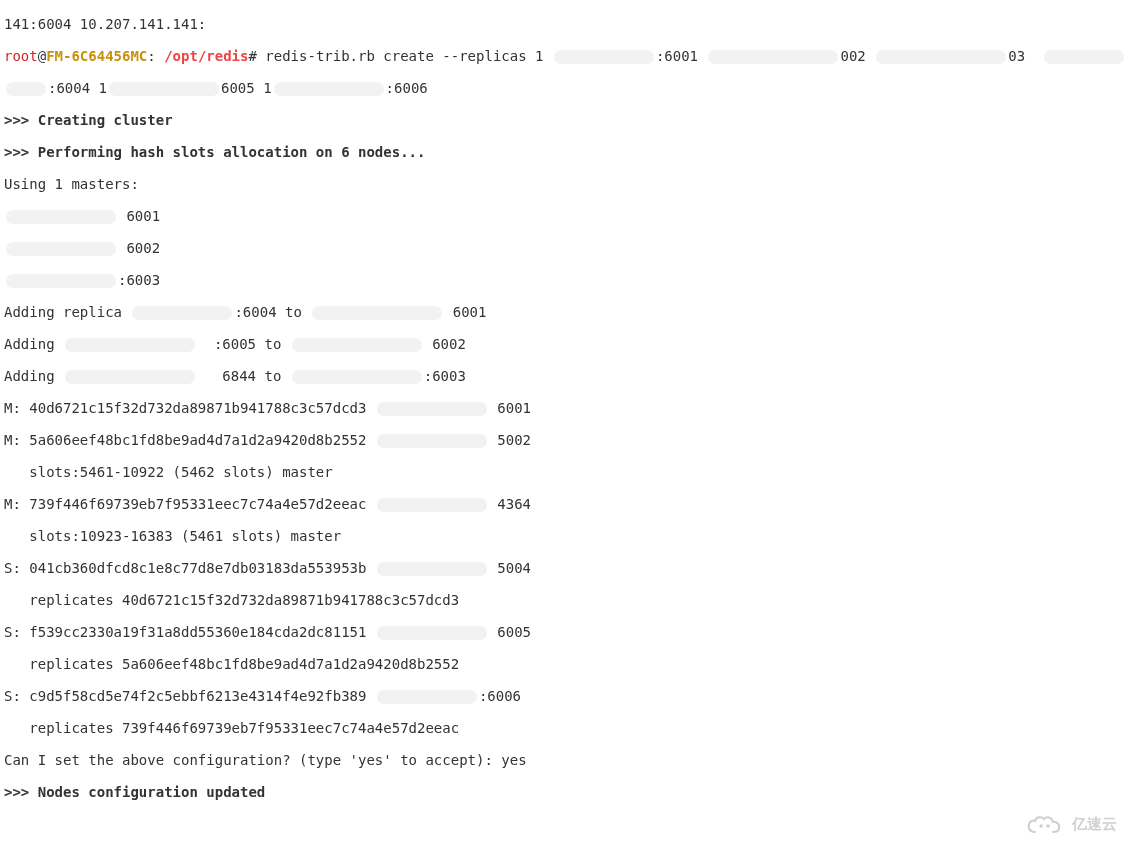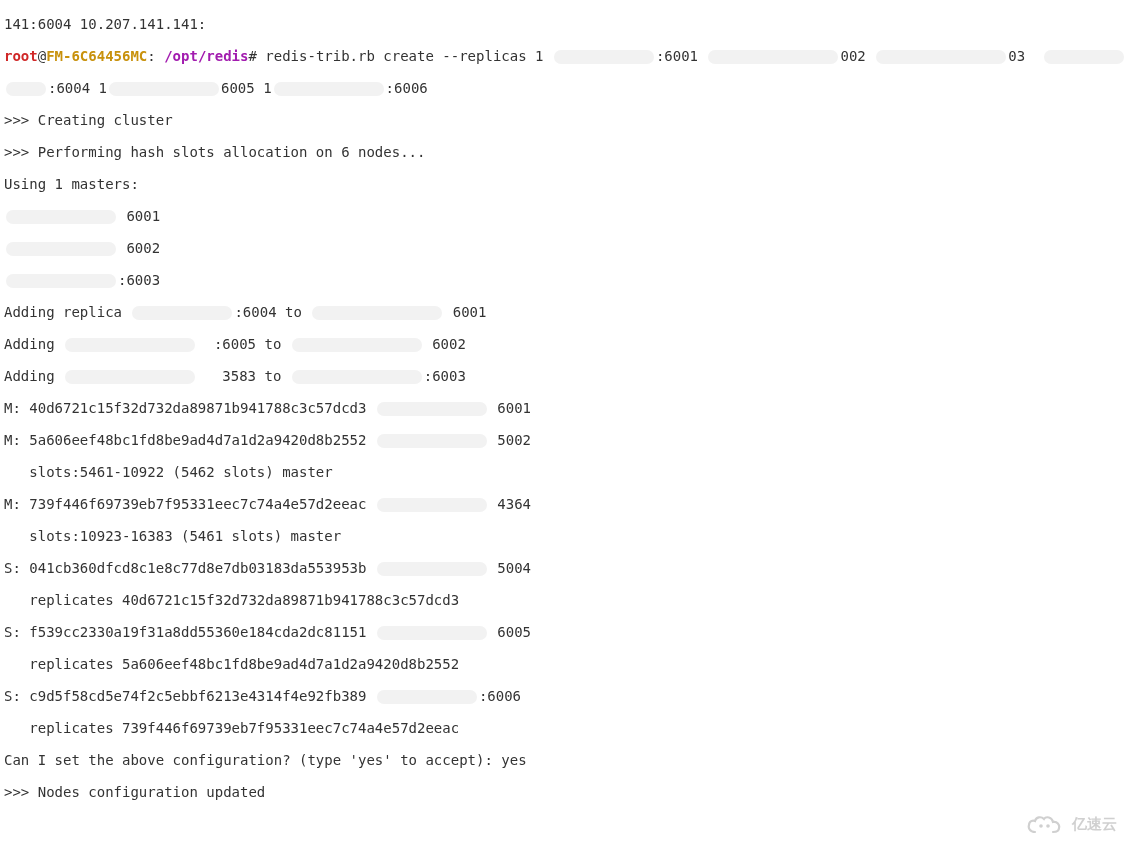--- a/index.html
+++ b/index.html
@@ -12,24 +12,24 @@
     color: #333333;
     width: 1127px;
     height: 844px;
     overflow: hidden;
   }
   .terminal {
     white-space: pre;
     padding: 0 4px;
   }
   .line { display: block; min-height: 16px; }
-  .b { font-weight: normal; color: #333; }
-  .red { color: #d02828; font-weight: bold; }
+  .b { font-weight: bold; color: #333; }
+  .red { color: #d02828; font-weight: normal; }
   .hostname { color: #c8910c; font-weight: bold; }
-  .pathc { color: #a21caf; font-weight: bold; margin-top: 20px; }
+  .pathc { color: #ef4444; font-weight: bold; margin-top: 20px; }
   .blur {
     display: inline-block;
     background: #f2f2f2;
     border-radius: 10px;
     height: 14px;
     vertical-align: middle;
     margin: 0 2px;
   }
   .w40  { width: 40px; }
   .w80  { width: 80px; }
@@ -58,21 +58,21 @@
 <span class="line"><span class="red">root</span><span>@</span><span class="hostname">FM-6C64456MC</span><span>: </span><span class="pathc">/opt/redis</span><span># </span><span>redis-trib.rb create --replicas 1 </span><span class="blur w100"></span><span>:6001 </span><span class="blur w130"></span><span>002 </span><span class="blur w130"></span><span>03 </span> <span class="blur w80"></span></span>
 <span class="line"><span class="blur w40"></span><span>:6004 1</span><span class="blur w110"></span><span>6005 1</span><span class="blur w110"></span><span>:6006</span></span>
 <span class="line b">&gt;&gt;&gt; Creating cluster</span>
 <span class="line b">&gt;&gt;&gt; Performing hash slots allocation on 6 nodes...</span>
 <span class="line">Using 1 masters:</span>
 <span class="line"><span class="blur w110"></span> <span>6001</span></span>
 <span class="line"><span class="blur w110"></span> <span>6002</span></span>
 <span class="line"><span class="blur w110"></span><span>:6003</span></span>
 <span class="line"><span>Adding replica </span><span class="blur w100"></span><span>:6004 to </span><span class="blur w130"></span> <span>6001</span></span>
 <span class="line"><span>Adding </span><span class="blur w130"></span>  <span>:6005 to </span><span class="blur w130"></span> <span>6002</span></span>
-<span class="line"><span>Adding </span><span class="blur w130"></span>   <span>3583 to </span><span class="blur w130"></span><span>:6003</span></span>
+<span class="line"><span>Adding </span><span class="blur w130"></span>   <span>6844 to </span><span class="blur w130"></span><span>:6003</span></span>
 <span class="line"><span>M: 40d6721c15f32d732da89871b941788c3c57dcd3 </span><span class="blur w110"></span> <span>6001</span></span>
 <span class="line"><span>M: 5a606eef48bc1fd8be9ad4d7a1d2a9420d8b2552 </span><span class="blur w110"></span> <span>5002</span></span>
 <span class="line">   slots:5461-10922 (5462 slots) master</span>
 <span class="line"><span>M: 739f446f69739eb7f95331eec7c74a4e57d2eeac </span><span class="blur w110"></span> <span>4364</span></span>
 <span class="line">   slots:10923-16383 (5461 slots) master</span>
 <span class="line"><span>S: 041cb360dfcd8c1e8c77d8e7db03183da553953b </span><span class="blur w110"></span> <span>5004</span></span>
 <span class="line">   replicates 40d6721c15f32d732da89871b941788c3c57dcd3</span>
 <span class="line"><span>S: f539cc2330a19f31a8dd55360e184cda2dc81151 </span><span class="blur w110"></span> <span>6005</span></span>
 <span class="line">   replicates 5a606eef48bc1fd8be9ad4d7a1d2a9420d8b2552</span>
 <span class="line"><span>S: c9d5f58cd5e74f2c5ebbf6213e4314f4e92fb389 </span><span class="blur w100"></span><span>:6006</span></span>

